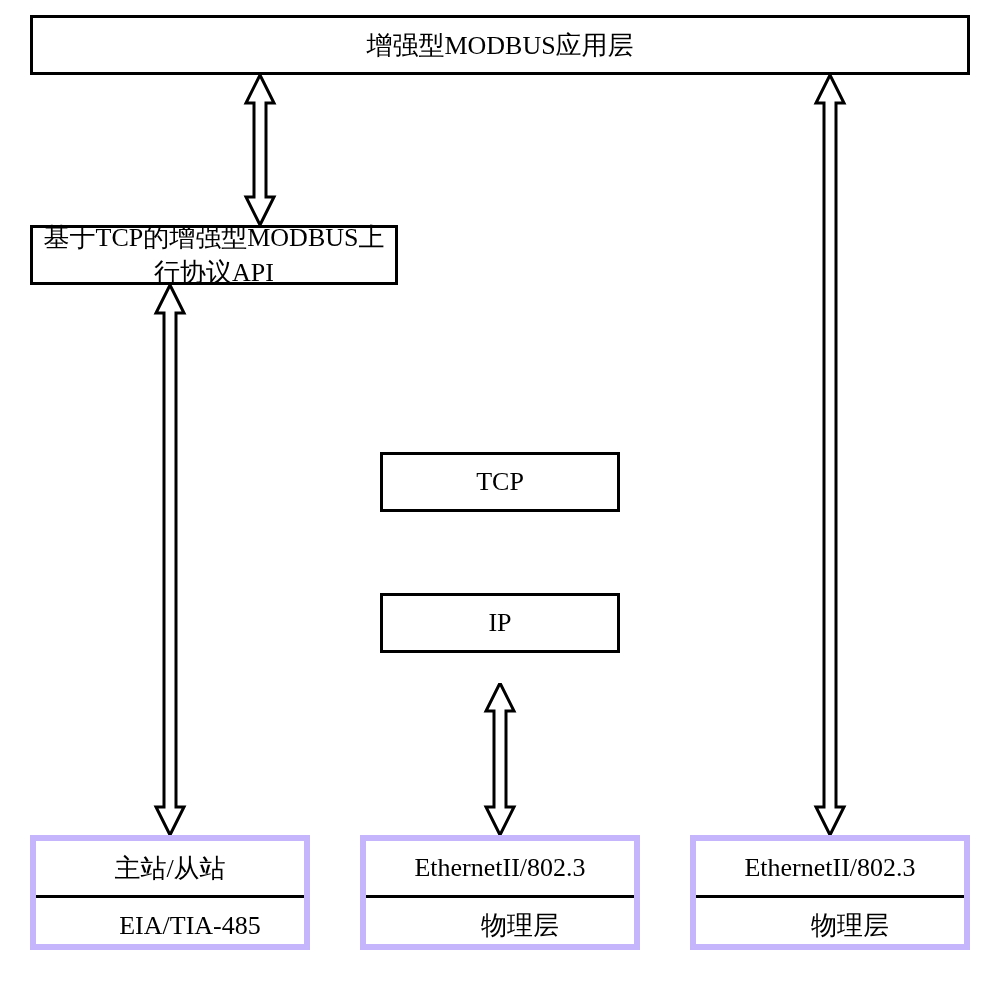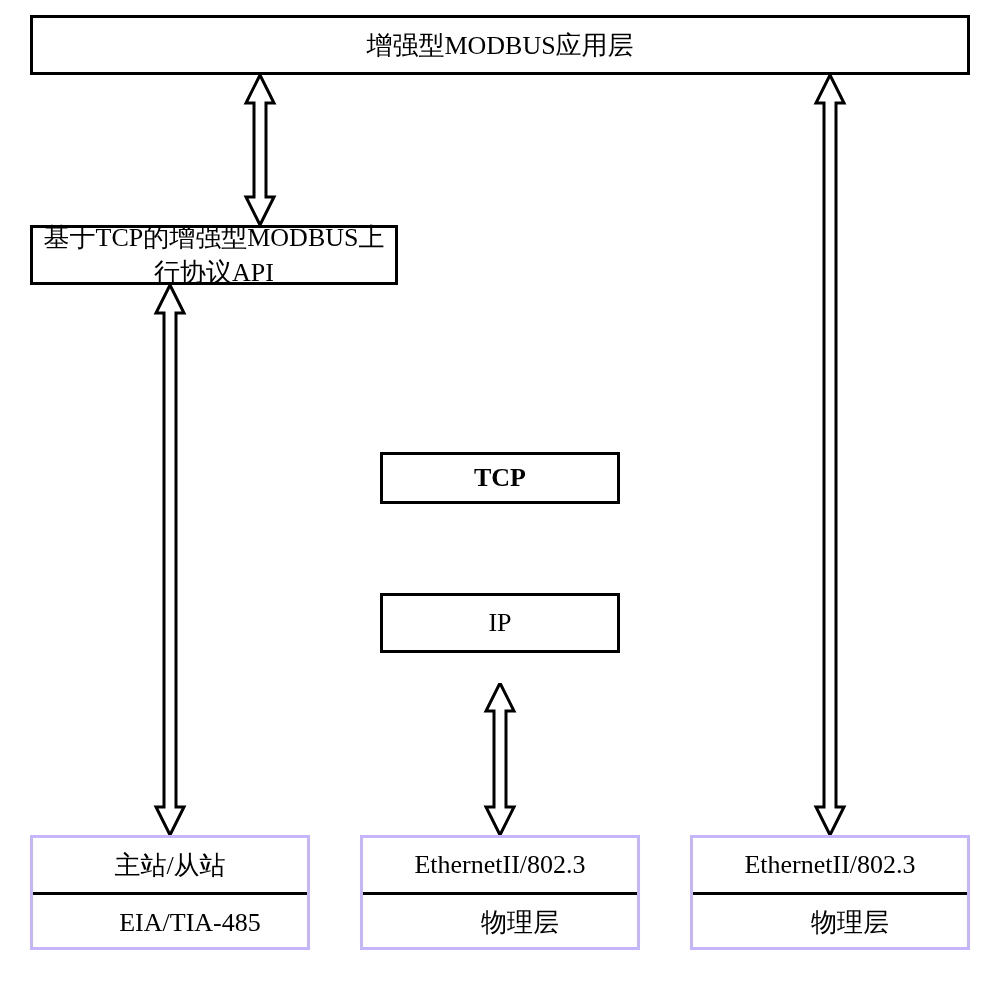--- a/index.html
+++ b/index.html
@@ -19,21 +19,21 @@
       border: 3px solid #000;
       background: #fff;
       display: flex;
       align-items: center;
       justify-content: center;
       font-size: 26px;
       text-align: center;
     }
     .stack-box {
       position: absolute;
-      border: 3px solid #c4b5fd;
+      border: 6px solid #c4b5fd;
       background: #fff;
     }
     .stack-cell {
       border-bottom: 3px solid #000;
       display: flex;
       align-items: center;
       justify-content: center;
       font-size: 26px;
     }
     .stack-cell:last-child {
@@ -51,21 +51,21 @@
 <body>
 
 <div class="box" style="left:30px; top:15px; width:940px; height:60px;">
   <span>增强型MODBUS应用层</span>
 </div>
 
 <div class="box" style="left:30px; top:225px; width:368px; height:60px;">
   <span>基于TCP的增强型MODBUS上行协议API</span>
 </div>
 
-<div class="box" style="left:380px; top:452px; width:240px; height:52px;font-weight:bold;">
+<div class="box" style="left:380px; top:452px; width:240px; height:60px;">
   <span>TCP</span>
 </div>
 
 <div class="box" style="left:380px; top:593px; width:240px; height:60px;">
   <span>IP</span>
 </div>
 
 <div class="stack-box" style="left:30px; top:835px; width:280px; height:115px;">
   <div class="stack-cell" style="height:57px;">
     <span>主站/从站</span>

